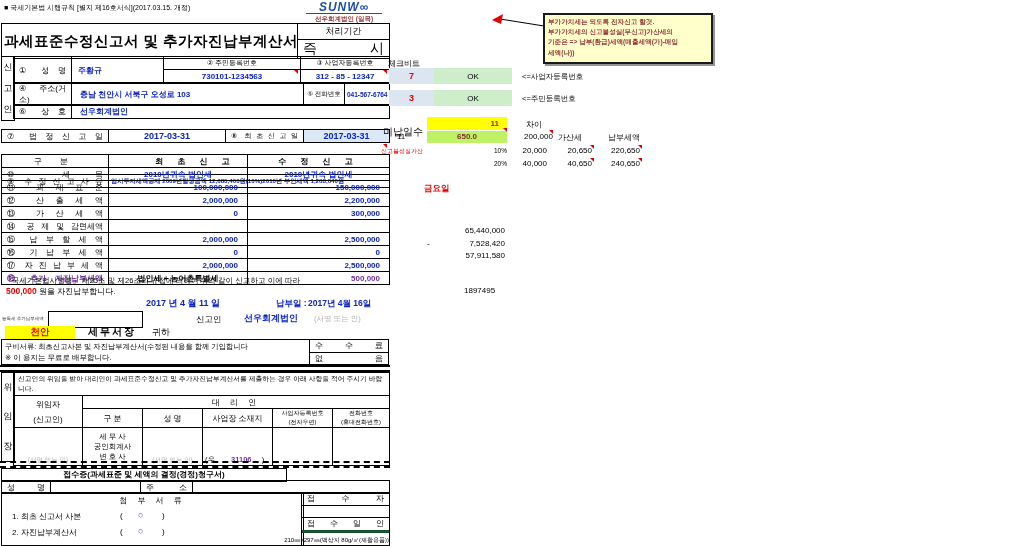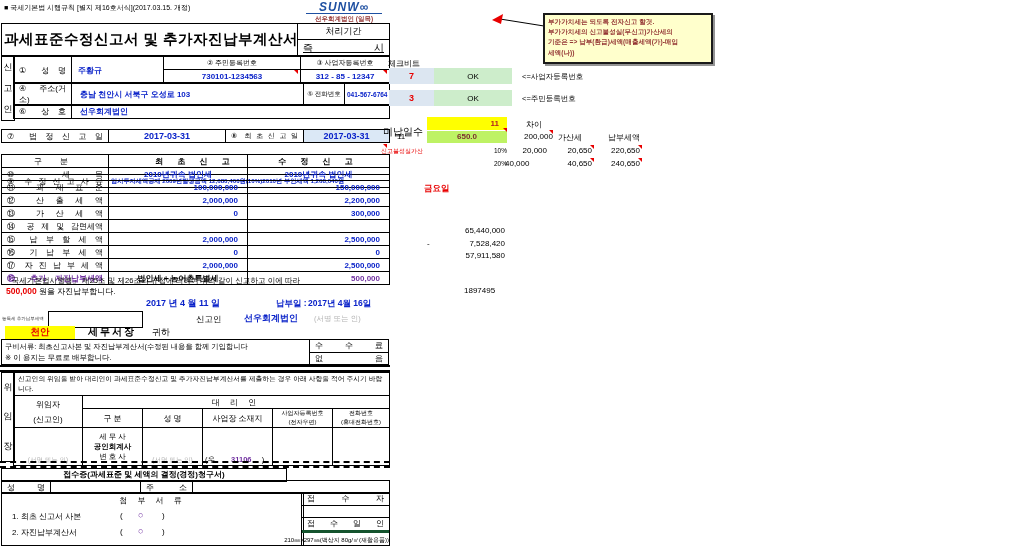--- a/index.html
+++ b/index.html
@@ -38,21 +38,21 @@
     <colgroup>
         <col style="width:296px">
         <col style="width:92px">
       </colgroup>
     <tbody>
         <tr style="height:16px;">
       <td rowspan="2" class="c" style="font-size:14.5px;font-weight:bold;letter-spacing:0.5px;">과세표준수정신고서 및 추가자진납부계산서</td>
       <td class="c" style="font-size:9px;">처리기간</td>
     </tr>
     <tr style="height:16px;">
-      <td class="jl" style="font-size:10px;text-decoration:underline;">즉 시</td>
+      <td class="jl" style="font-size:14px;">즉 시</td>
     </tr>
   </tbody>
     </table>
 
   <div class="vstrip" style="left:1px;top:56px;width:12px;height:63px;">
     <span>신</span>
     <span>고</span>
     <span>인</span>
   </div>
   <table class="t" style="left:13px;top:56px;width:376px;">
@@ -260,21 +260,21 @@
       </td>
       <td class="c" style="font-size:6px;">
         <div>전화번호</div>
         <div>(휴대전화번호)</div>
       </td>
     </tr>
     <tr style="height:38px;">
       <td class="c gray" style="vertical-align:bottom;font-size:6.5px;">(서명 또는 인)</td>
       <td class="c" style="font-size:7.5px;">
         <div>세 무 사</div>
-        <div style="font-weight:bold;">공인회계사</div>
+        <div style="font-weight:normal;">공인회계사</div>
         <div>변 호 사</div>
       </td>
       <td class="c gray" style="vertical-align:bottom;font-size:6.5px;">(서명 또는 인)</td>
       <td style="vertical-align:bottom;font-size:7.5px;">
         <span>(우</span>
         <span class="pv" style="margin-left:14px;">31106</span>
         <span style="margin-left:8px;">)</span>
       </td>
       <td></td>
       <td></td>
@@ -366,21 +366,21 @@
   <div class="abs" style="left:608px;top:132px;font-size:8px;">납부세액</div>
 
   <div class="abs" style="left:381px;top:147px;font-size:6px;color:#e80000;">신고불성실가산</div>
 
   <div class="abs" style="left:494px;top:147px;font-size:6.5px;">10%</div>
   <div class="abs r" style="left:505px;top:146px;width:42px;font-size:8px;padding-right:0 !important;text-align:right;">20,000</div>
   <div class="abs" style="left:550px;top:146px;width:42px;font-size:8px;text-align:right;">20,650</div>
   <div class="abs" style="left:598px;top:146px;width:42px;font-size:8px;text-align:right;">220,650</div>
 
   <div class="abs" style="left:494px;top:160px;font-size:6.5px;">20%</div>
-  <div class="abs" style="left:505px;top:159px;width:42px;font-size:8px;">40,000</div>
+  <div class="abs" style="left:505px;top:159px;width:42px;font-size:8px;text-align:right;">40,000</div>
   <div class="abs" style="left:550px;top:159px;width:42px;font-size:8px;text-align:right;">40,650</div>
   <div class="abs" style="left:598px;top:159px;width:42px;font-size:8px;text-align:right;">240,650</div>
 
   <div class="abs" style="left:424px;top:183px;font-size:8.5px;color:#e80000;font-weight:bold;">금요일</div>
 
   <div class="abs" style="left:425px;top:226px;width:80px;font-size:8px;text-align:right;">65,440,000</div>
   <div class="abs" style="left:427px;top:239px;font-size:8px;">-</div>
   <div class="abs" style="left:425px;top:239px;width:80px;font-size:8px;text-align:right;">7,528,420</div>
   <div class="abs" style="left:425px;top:251px;width:80px;font-size:8px;text-align:right;">57,911,580</div>
   <div class="abs" style="left:464px;top:286px;font-size:8px;">1897495</div>

